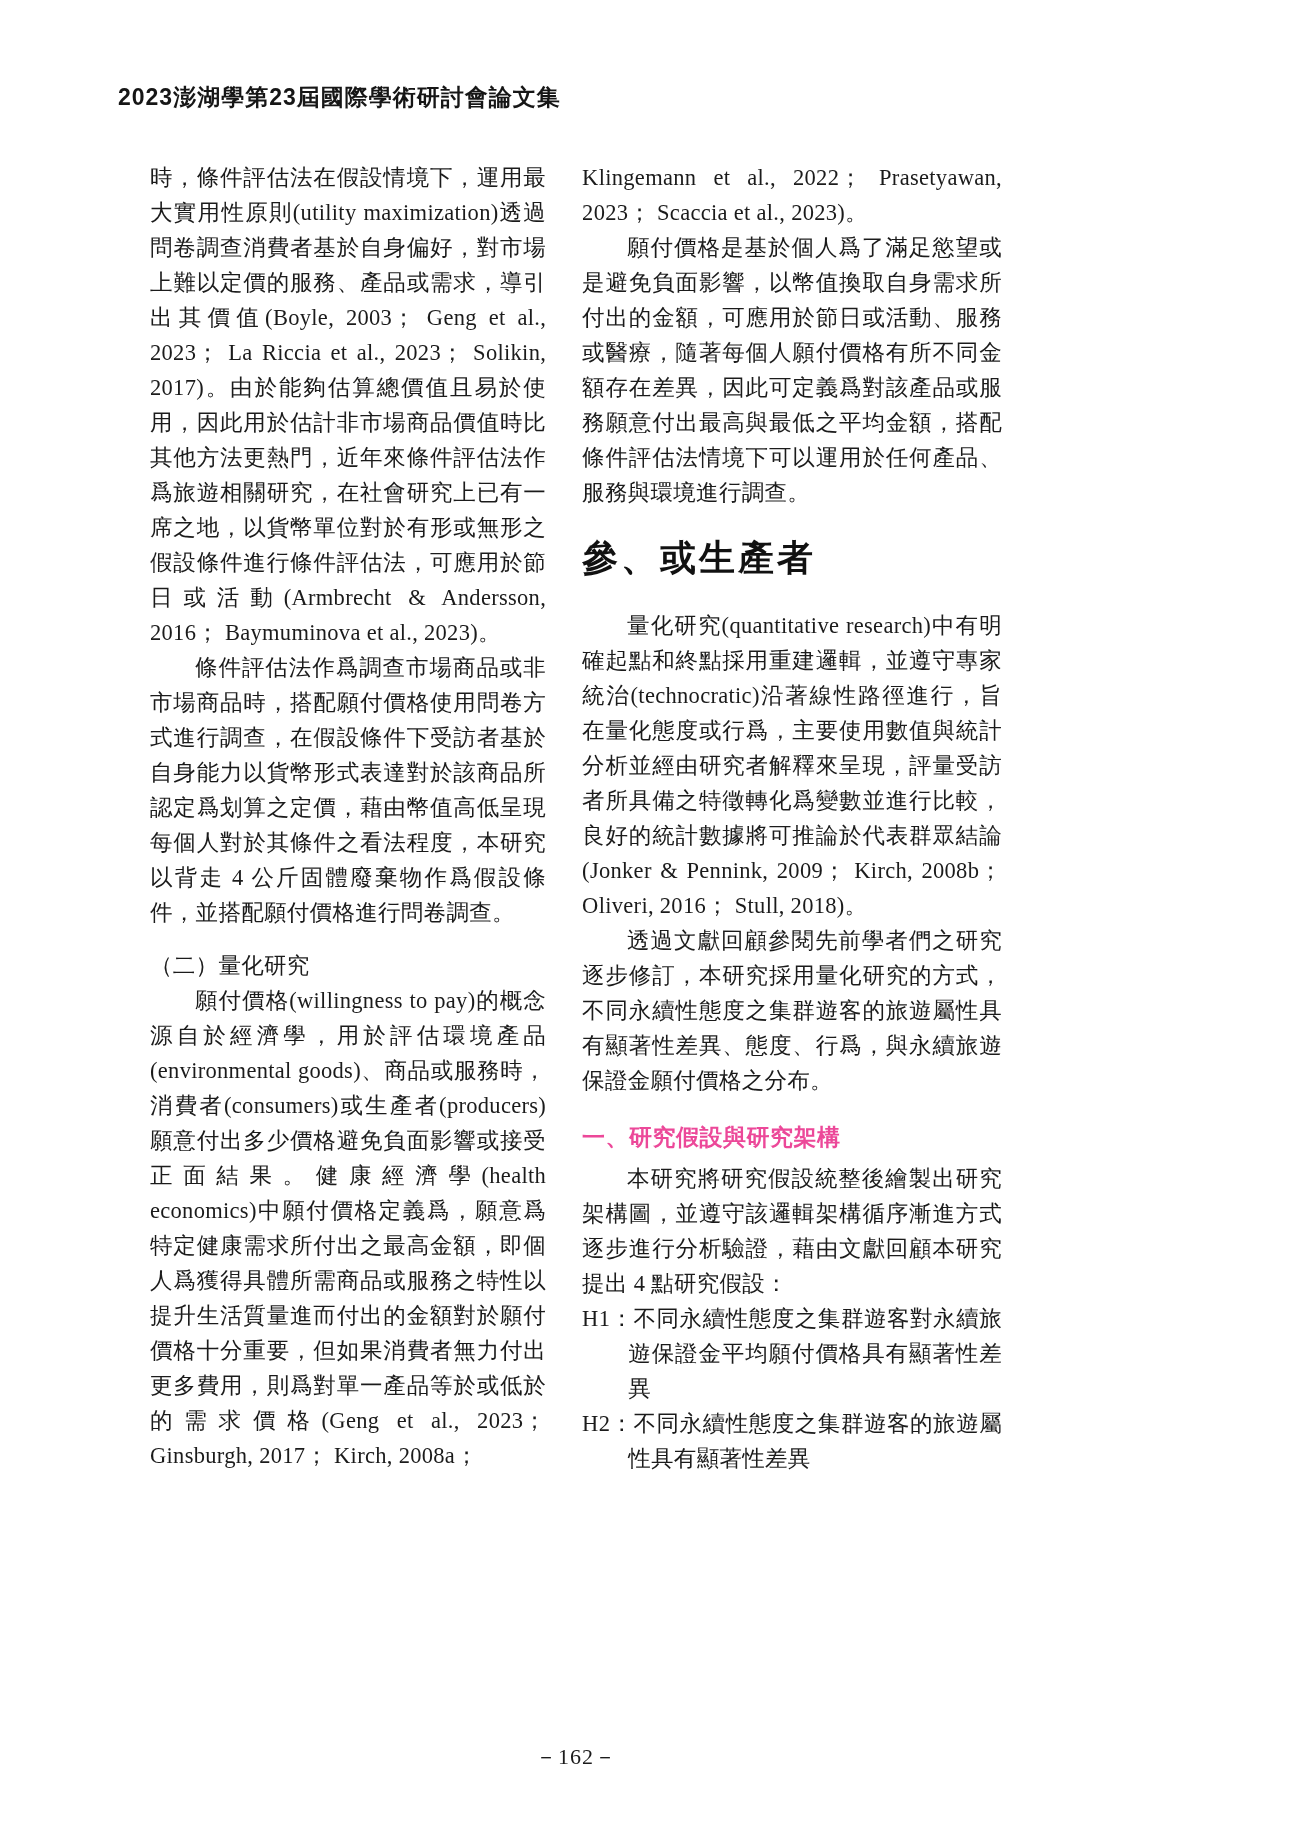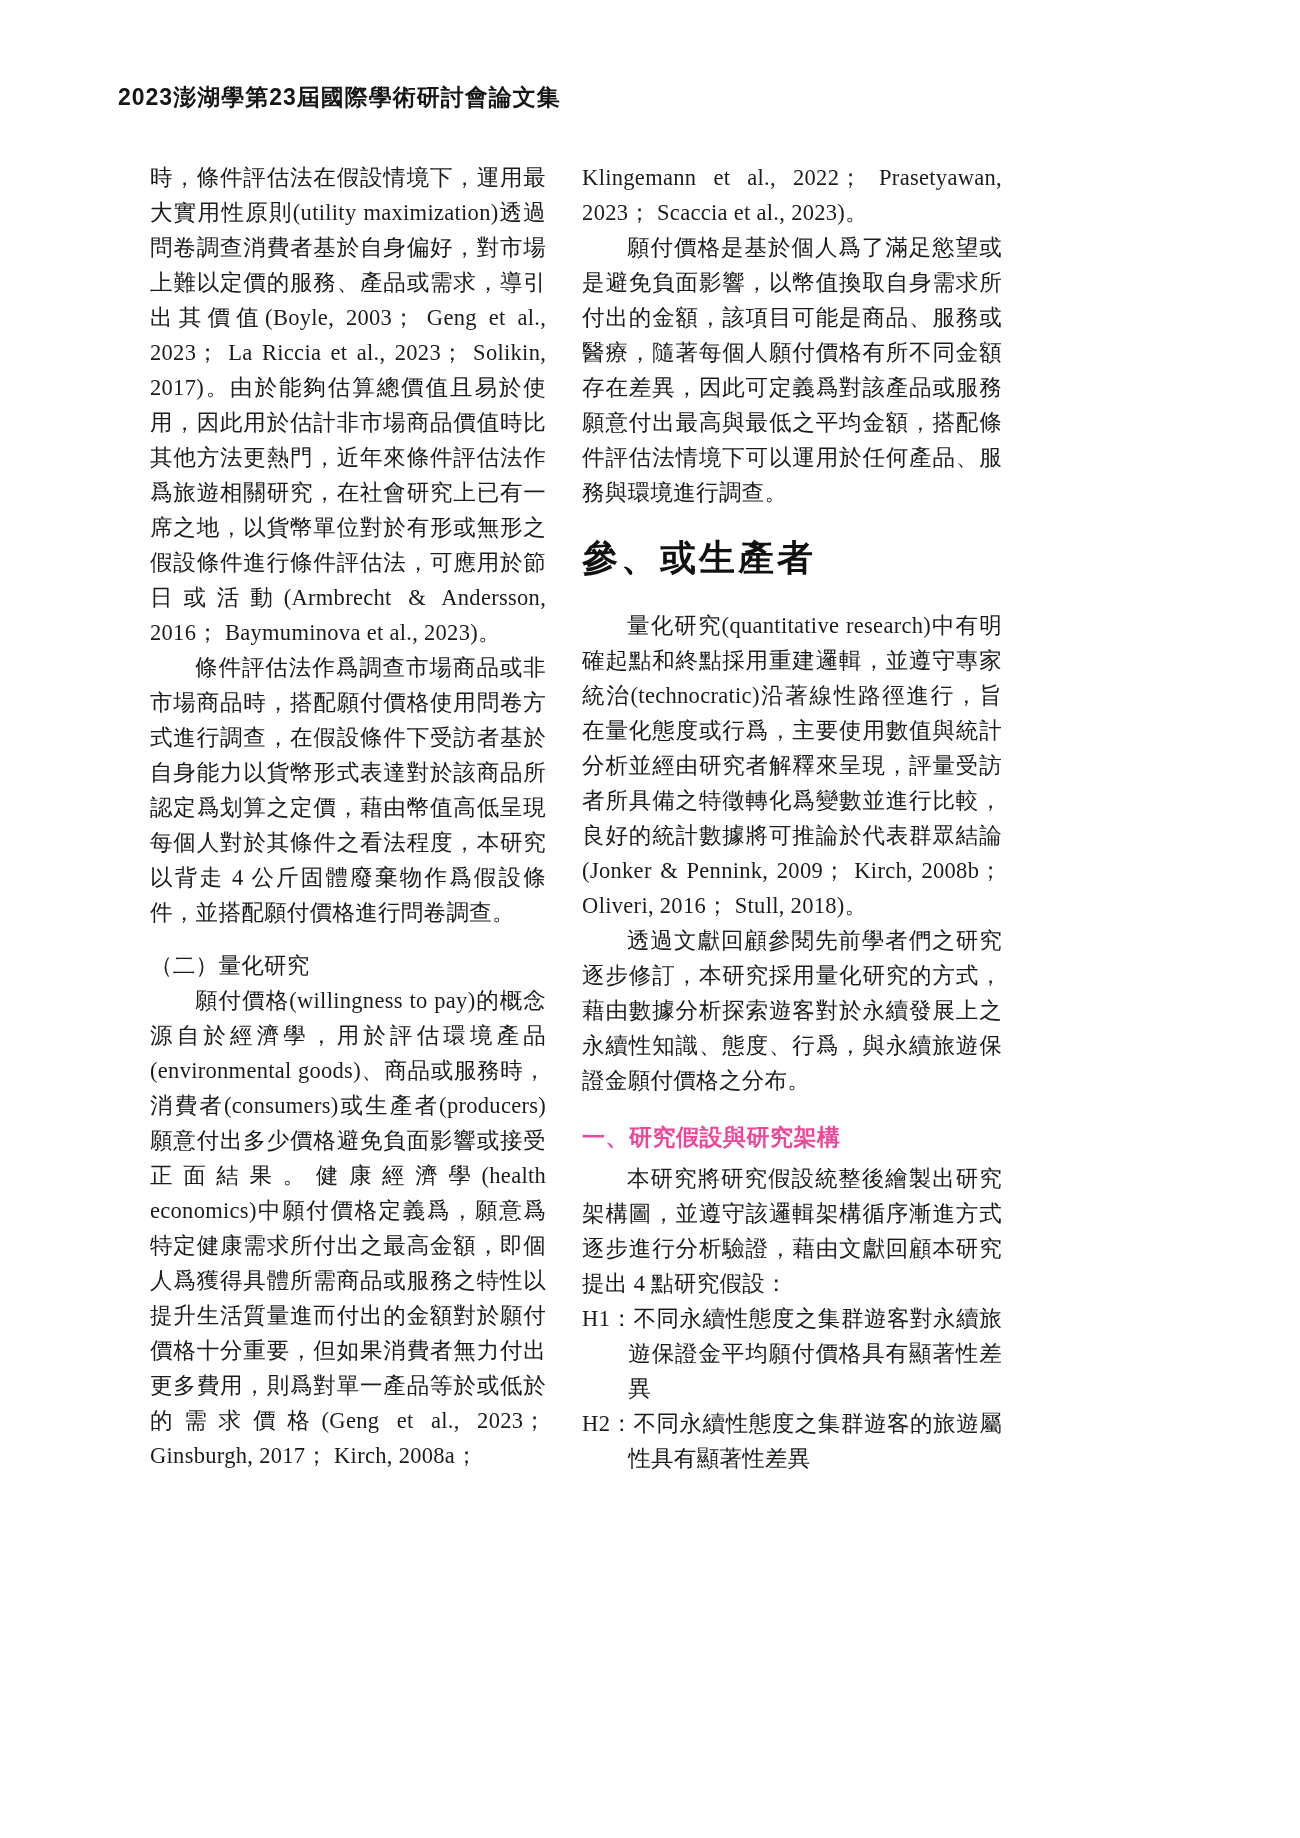--- a/index.html
+++ b/index.html
@@ -97,26 +97,27 @@
 
     <div class="col col-left">
       <p class="para no-indent">時，條件評估法在假設情境下，運用最大實用性原則(utility maximization)透過問卷調查消費者基於自身偏好，對市場上難以定價的服務、產品或需求，導引出其價值(Boyle, 2003； Geng et al., 2023； La Riccia et al., 2023； Solikin, 2017)。由於能夠估算總價值且易於使用，因此用於估計非市場商品價值時比其他方法更熱門，近年來條件評估法作爲旅遊相關研究，在社會研究上已有一席之地，以貨幣單位對於有形或無形之假設條件進行條件評估法，可應用於節日或活動(Armbrecht &amp; Andersson, 2016； Baymuminova et al., 2023)。</p>
       <p class="para">條件評估法作爲調查市場商品或非市場商品時，搭配願付價格使用問卷方式進行調查，在假設條件下受訪者基於自身能力以貨幣形式表達對於該商品所認定爲划算之定價，藉由幣值高低呈現每個人對於其條件之看法程度，本研究以背走 4 公斤固體廢棄物作爲假設條件，並搭配願付價格進行問卷調查。</p>
       <div class="subheading2">（二）量化研究</div>
       <p class="para">願付價格(willingness to pay)的概念源自於經濟學，用於評估環境產品(environmental goods)、商品或服務時，消費者(consumers)或生產者(producers)願意付出多少價格避免負面影響或接受正面結果。健康經濟學(health economics)中願付價格定義爲，願意爲特定健康需求所付出之最高金額，即個人爲獲得具體所需商品或服務之特性以提升生活質量進而付出的金額對於願付價格十分重要，但如果消費者無力付出更多費用，則爲對單一產品等於或低於的需求價格(Geng et al., 2023； Ginsburgh, 2017； Kirch, 2008a；</p>
     </div>
 
     <div class="col col-right">
       <p class="para no-indent">Klingemann et al., 2022； Prasetyawan, 2023； Scaccia et al., 2023)。</p>
-      <p class="para">願付價格是基於個人爲了滿足慾望或是避免負面影響，以幣值換取自身需求所付出的金額，該項目可能是商品、服務或醫療，隨著每個人願付價格有所不同金額存在差異，因此可定義爲對該產品或服務願意付出最高與最低之平均金額，搭配條件評估法情境下可以運用於任何產品、服務與環境進行調查。</p>
+      <p class="para">願付價格是基於個人爲了滿足慾望或是避免負面影響，以幣值換取自身需求所付出的金額，可應用於節日或活動、服務或醫療，隨著每個人願付價格有所不同金額存在差異，因此可定義爲對該產品或服務願意付出最高與最低之平均金額，搭配條件評估法情境下可以運用於任何產品、服務與環境進行調查。</p>
       <h2 class="section-heading">參、或生產者</h2>
       <p class="para">量化研究(quantitative research)中有明確起點和終點採用重建邏輯，並遵守專家統治(technocratic)沿著線性路徑進行，旨在量化態度或行爲，主要使用數值與統計分析並經由研究者解釋來呈現，評量受訪者所具備之特徵轉化爲變數並進行比較，良好的統計數據將可推論於代表群眾結論(Jonker &amp; Pennink, 2009； Kirch, 2008b； Oliveri, 2016； Stull, 2018)。</p>
-      <p class="para">透過文獻回顧參閱先前學者們之研究逐步修訂，本研究採用量化研究的方式，藉由數據分析探索遊客對於永續發展上之永續性知識、態度、行爲，與永續旅遊保證金願付價格之分布。</p>
+      <p class="para">透過文獻回顧參閱先前學者們之研究逐步修訂，本研究採用量化研究的方式，不同永續性態度之集群遊客的旅遊屬性具有顯著性差異、態度、行爲，與永續旅遊保證金願付價格之分布。</p>
       <h3 class="subheading-bold">一、研究假設與研究架構</h3>
       <p class="para">本研究將研究假設統整後繪製出研究架構圖，並遵守該邏輯架構循序漸進方式逐步進行分析驗證，藉由文獻回顧本研究提出 4 點研究假設：</p>
       <p class="hypothesis">H1：不同永續性態度之集群遊客對永續旅遊保證金平均願付價格具有顯著性差異</p>
       <p class="hypothesis">H2：不同永續性態度之集群遊客的旅遊屬性具有顯著性差異</p>
     </div>
 
   </div>
 
+  <div class="page-footer">－162－</div>
 
 </div>
 
 </body></html>

